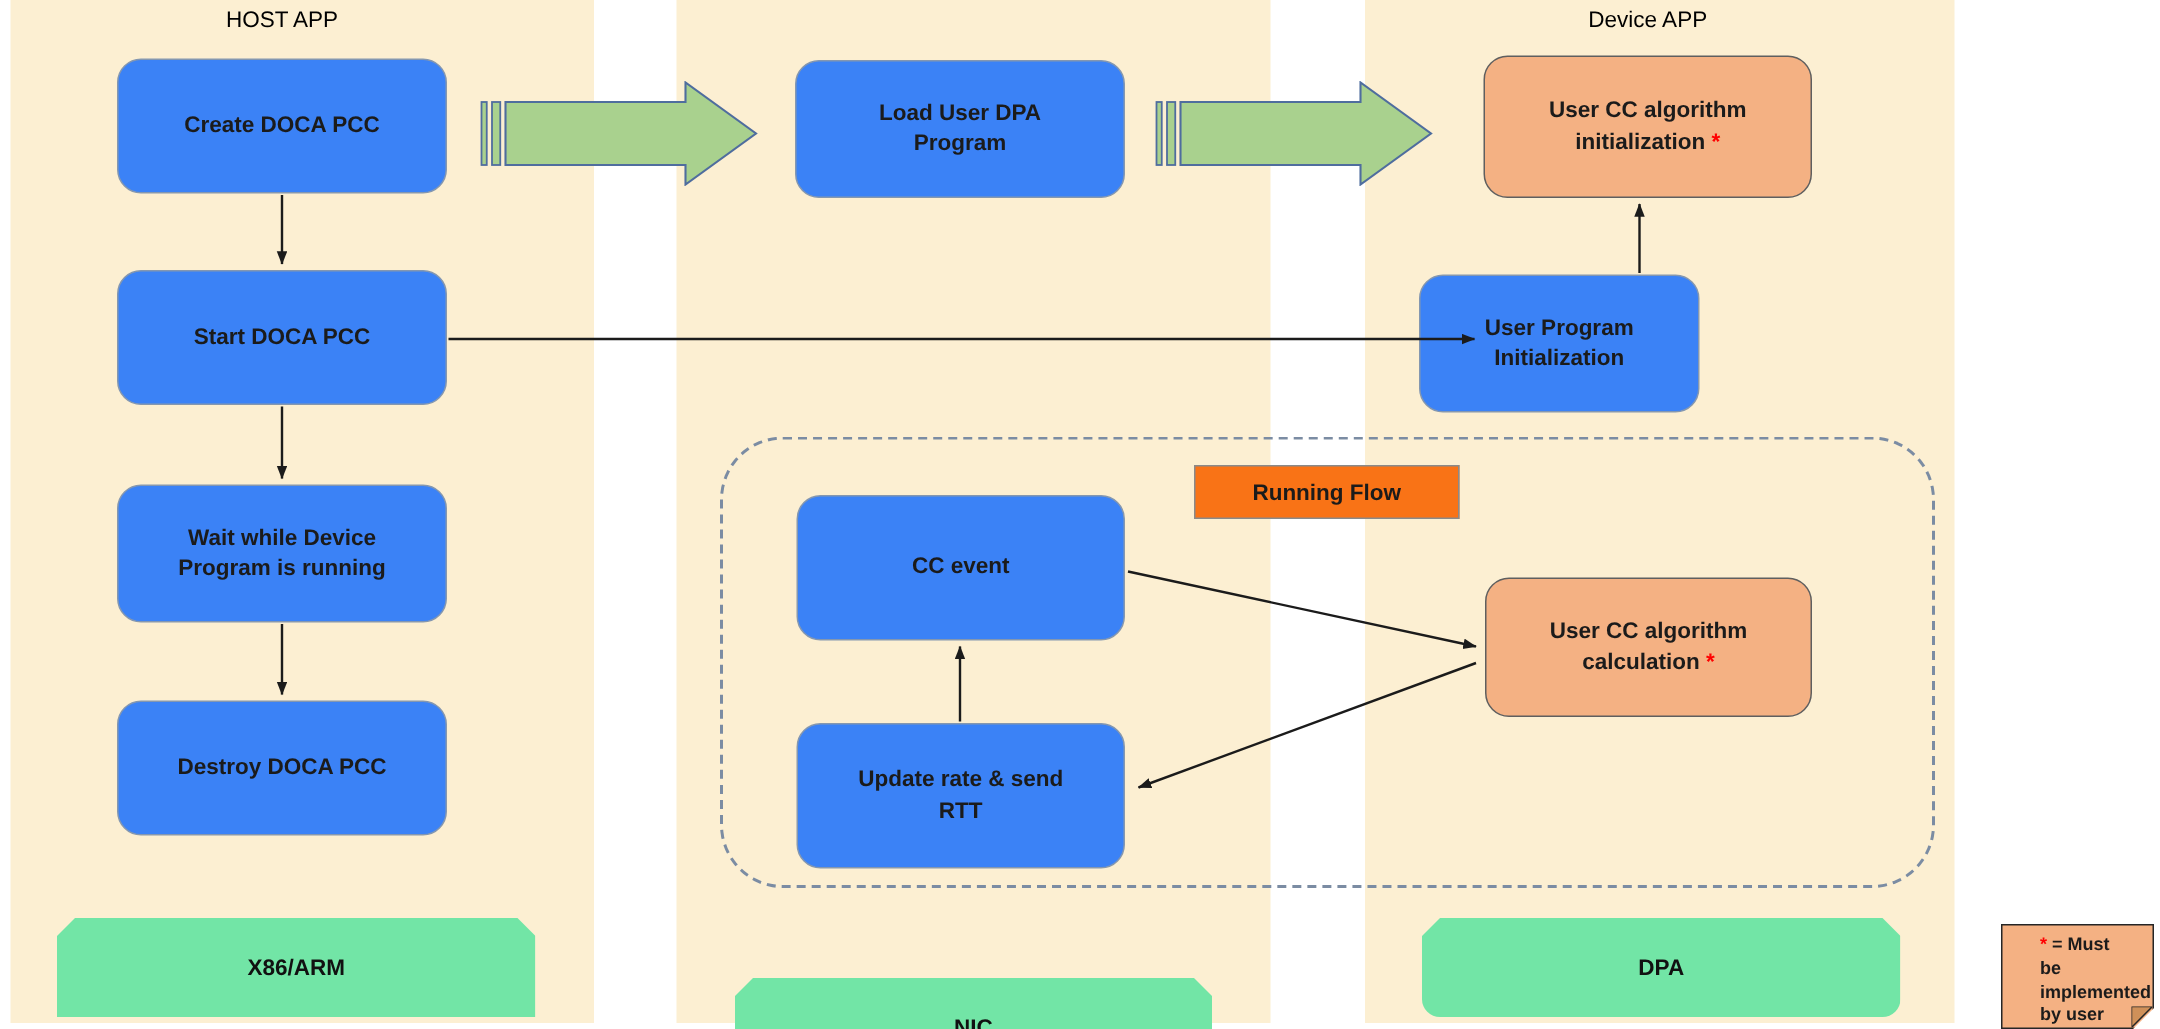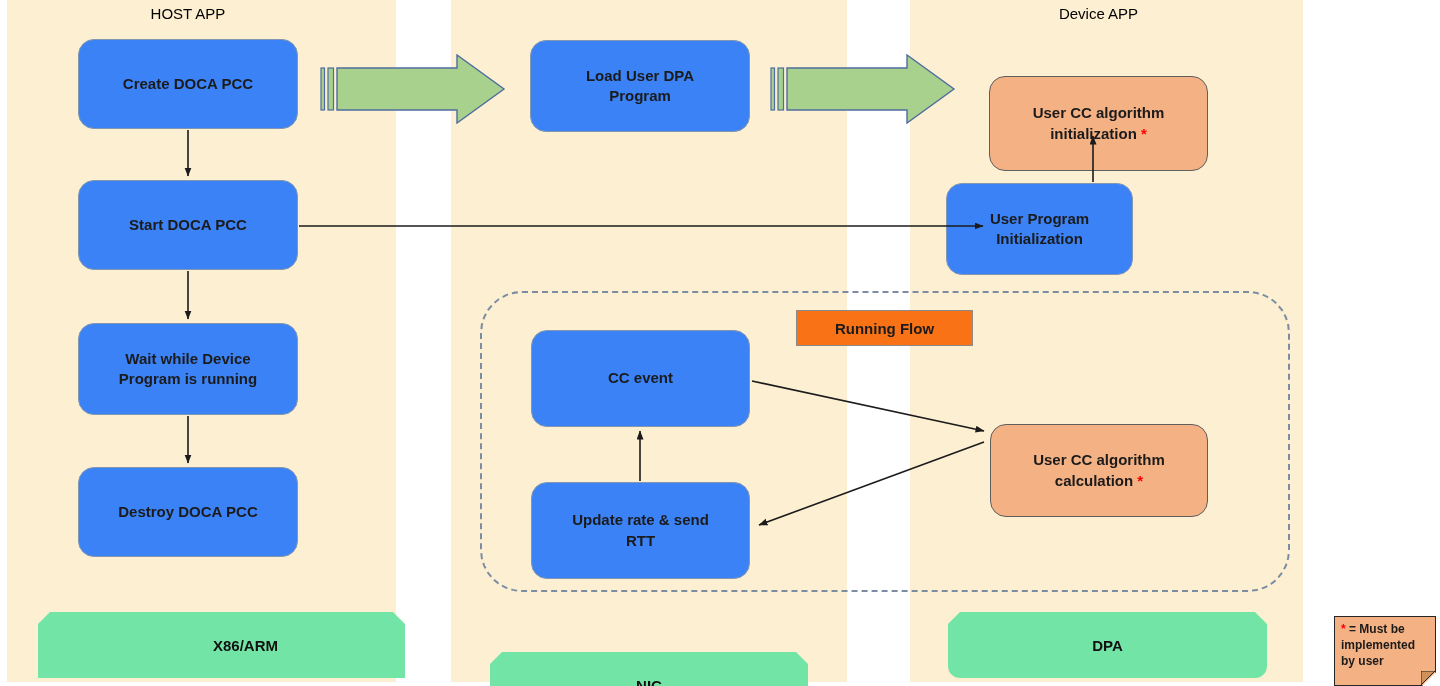--- a/index.html
+++ b/index.html
@@ -10,42 +10,42 @@
   .band{position:absolute;top:0;height:682px;background:#FCEFD2;}
   .col-title{
     position:absolute;top:5px;font-size:15px;font-weight:400;text-align:center;color:#000000;
   }
   .box{
     position:absolute;display:flex;align-items:center;justify-content:center;
     text-align:center;font-size:15px;font-weight:700;line-height:1.35;
     border-radius:16px;padding:0 36px;box-sizing:border-box;
   }
   .box-blue{background:#3b82f6;border:1.6px solid #8497B0;}
-  .box-orange{background:#F4B183;border:1.6px solid #5f5f5f;margin-top:39px;}
+  .box-orange{background:#F4B183;border:1.6px solid #5f5f5f;}
   .red-mark{color:#FF0000;}
   .dashed-region{
     position:absolute;left:480px;top:291px;width:810px;height:301px;
     border:2px dashed #7b8ca3;border-radius:42px;box-sizing:border-box;background:transparent;
   }
   .running-flow{
     position:absolute;left:796px;top:310px;width:177px;height:36px;
     background:#f97316;border:1.5px solid #8a8a8a;box-sizing:border-box;
     display:flex;align-items:center;justify-content:center;
     font-size:15px;font-weight:700;
   }
   .platform{
     position:absolute;top:612px;height:66px;background:#72E5A6;
     display:flex;align-items:center;justify-content:center;
     font-size:15px;font-weight:700;color:#111;
     clip-path:polygon(0 100%,0 12px,12px 0,calc(100% - 12px) 0,100% 12px,100% 100%);
   }
   .legend{
     position:absolute;left:1334px;top:616px;width:102px;height:70px;
     background:#F4B183;border:1.6px solid #262626;box-sizing:border-box;
-    font-size:12px;font-weight:700;line-height:1.32;padding:5px 6px;
+    font-size:12px;font-weight:700;line-height:1.32;padding:5px 25px;
     clip-path:polygon(0 0,100% 0,100% calc(100% - 14px),calc(100% - 14px) 100%,0 100%);
   }
   .legend .fold{position:absolute;right:0;bottom:0;}
   .connectors,.flow-arrow{position:absolute;left:0;top:0;pointer-events:none;}
   .flow-arrow{width:186px;height:70px;}
 </style>
 </head>
 <body>
 
 <div id="canvas">
@@ -113,21 +113,21 @@
     <line x1="188" y1="130" x2="188" y2="176" stroke="#1b1b1b" stroke-width="1.6" marker-end="url(#ah)"></line>
     <line x1="188" y1="271" x2="188" y2="319" stroke="#1b1b1b" stroke-width="1.6" marker-end="url(#ah)"></line>
     <line x1="188" y1="416" x2="188" y2="463" stroke="#1b1b1b" stroke-width="1.6" marker-end="url(#ah)"></line>
     <line x1="299" y1="226" x2="983" y2="226" stroke="#1b1b1b" stroke-width="1.6" marker-end="url(#ah)"></line>
     <line x1="1093" y1="182" x2="1093" y2="136" stroke="#1b1b1b" stroke-width="1.6" marker-end="url(#ah)"></line>
     <line x1="640" y1="481" x2="640" y2="431" stroke="#1b1b1b" stroke-width="1.6" marker-end="url(#ah)"></line>
     <line x1="752" y1="381" x2="984" y2="431" stroke="#1b1b1b" stroke-width="1.6" marker-end="url(#ah)"></line>
     <line x1="984" y1="442" x2="759" y2="525" stroke="#1b1b1b" stroke-width="1.6" marker-end="url(#ah)"></line>
   </svg>
 
-  <div class="platform" style="left:38px;width:319px;padding-left:48px;">X86/ARM</div>
+  <div class="platform" style="left:38px;width:319px;">X86/ARM</div>
   <div class="platform" style="left:490px;width:318px;margin-top:40px;">NIC</div>
   <div class="platform" style="left:948px;width:319px;border-radius:12px;">DPA</div>
 
   <div class="legend">
     <span class="red-mark">*</span>
     <span>= Must be implemented by user</span>
     <svg class="fold" width="14" height="14">
       <polygon points="0,14 0,0 14,0" fill="#cf9059" stroke="#262626" stroke-width="1"></polygon>
     </svg>
   </div>

